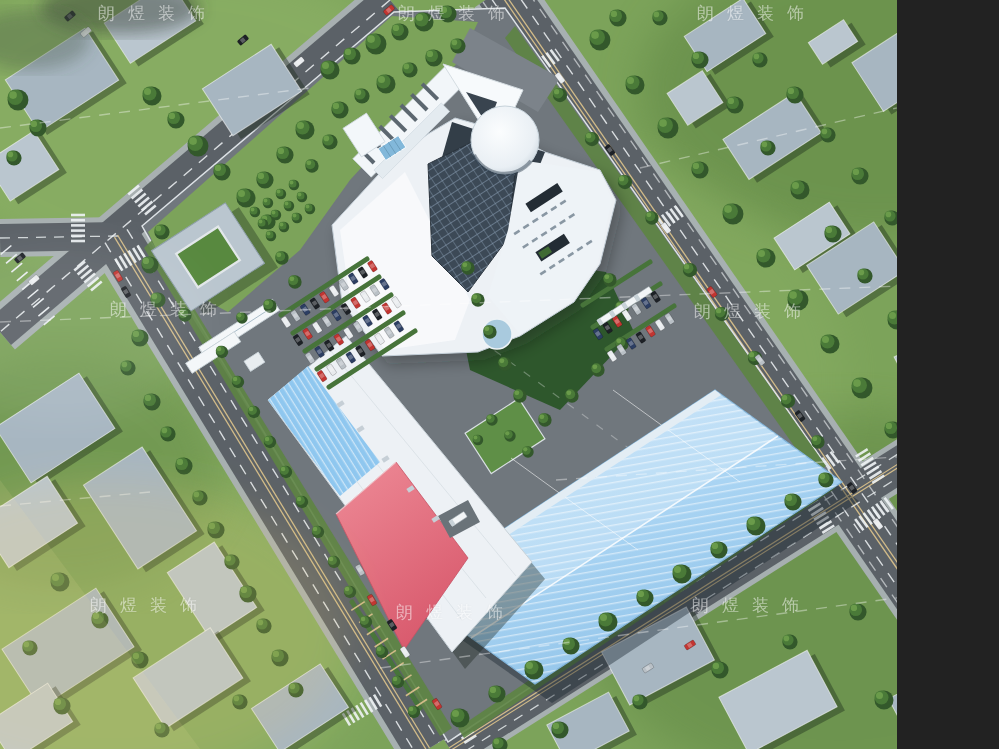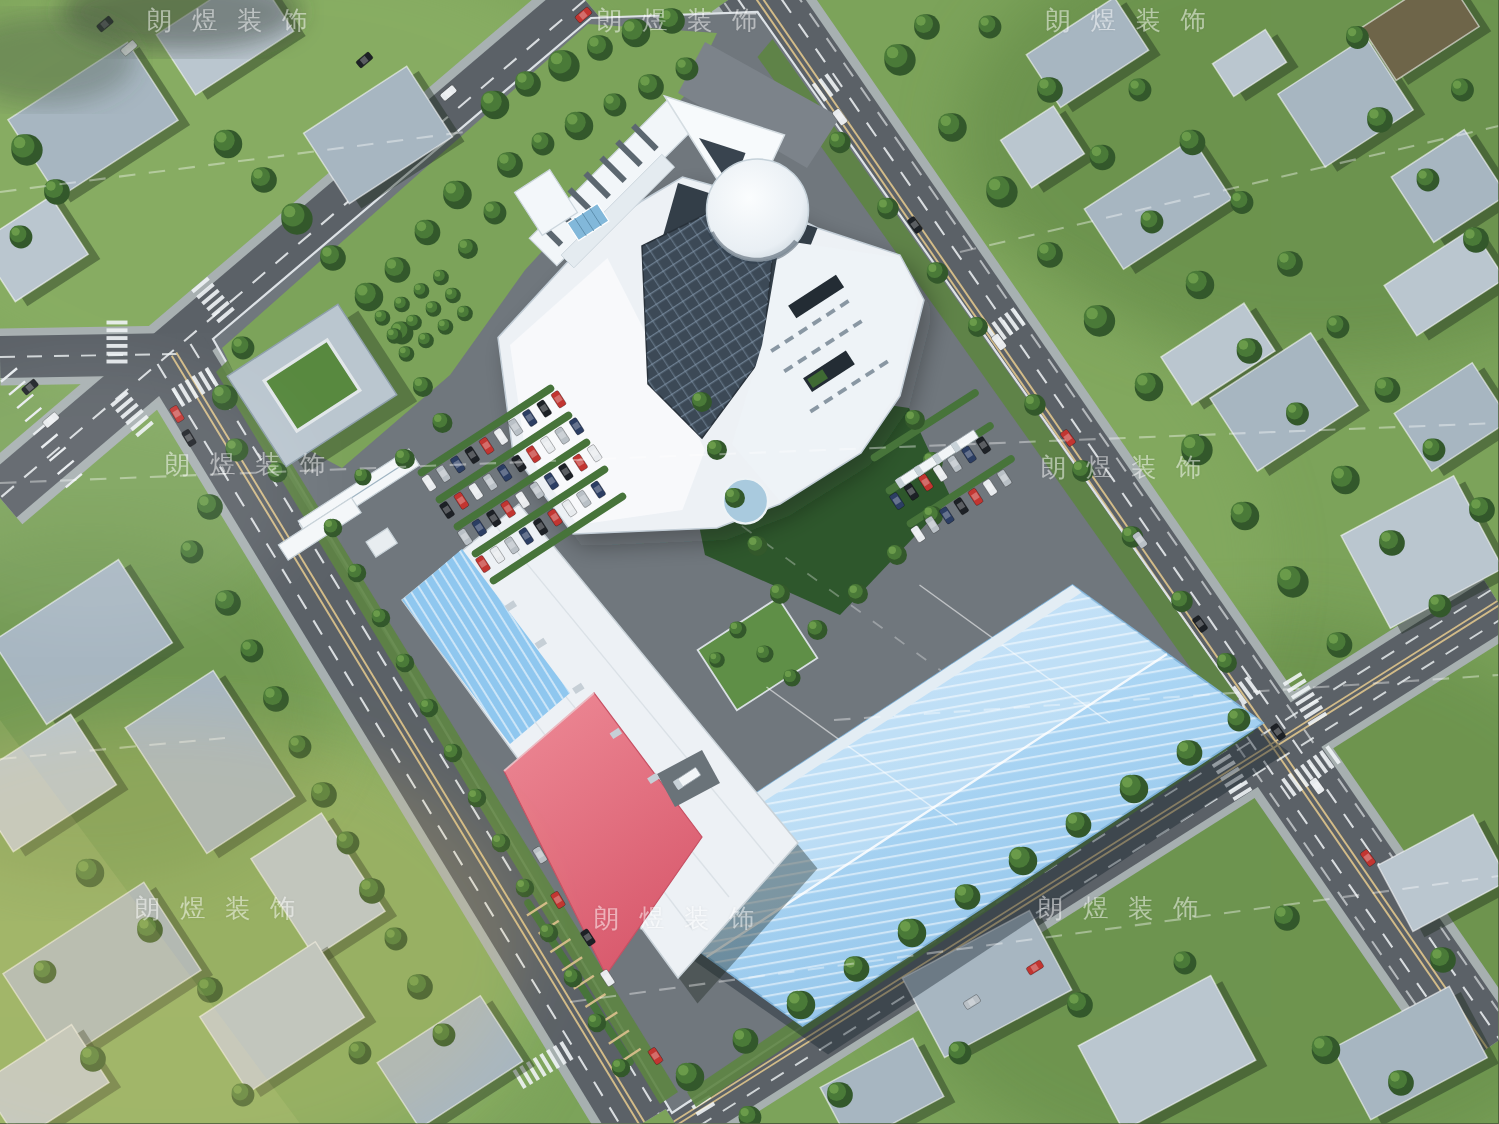--- a/index.html
+++ b/index.html
@@ -1,17 +1,17 @@
 <!DOCTYPE html>
 <html style="--grass: #7ca35a; --grass_dark: #5d8443; --grass_light: #9dbf72; --tree_dark: #33582b; --tree_mid: #4a7a38; --tree_light: #70a14e; --road: #5b6167; --road_edge: #aab1b6; --campus: #70777d; --marking: #eef2f4; --median: #d2bb88; --curb: #dde2e6; --roof_white: #edf1f5; --roof_bright: #f8fafc; --roof_shade: #ccd6dd; --glass: #3c4956; --glass_dark: #333e48; --warehouse: #a9d4f3; --warehouse_dark: #8fc2e8; --band_blue: #8fc7ef; --red_annex: #e0697a; --context_roof: #a7b6c1; --context_roof_light: #bac6cf; --tan_roof: #6e6549; --wm: #ffffff;"><head>
 <meta charset="utf-8">
 <style>
   html,body{margin:0;padding:0;background:#222;}
-  #stage{position:relative;width:999px;height:749px;overflow:hidden;
-         font-family:"DejaVu Sans","Liberation Sans",sans-serif;background:var(--grass,#7ca35a);}
+  #stage{position:relative;width:881px;height:749px;overflow:hidden;
+         font-family:"DejaVu Sans","Liberation Sans",sans-serif;background:var(--grass,#7ca35a);padding-left:16px;}
   #stage svg{position:absolute;left:0;top:0;}
   .watermark{position:absolute;color:var(--wm,#fff);opacity:.5;font-size:17px;
              letter-spacing:13px;white-space:nowrap;pointer-events:none;
              text-shadow:0 0 2px rgba(0,0,0,.15);}
 </style>
 </head>
 <body>
 
 <div id="stage">
 <svg width="999" height="749" viewBox="0 0 999 749">

